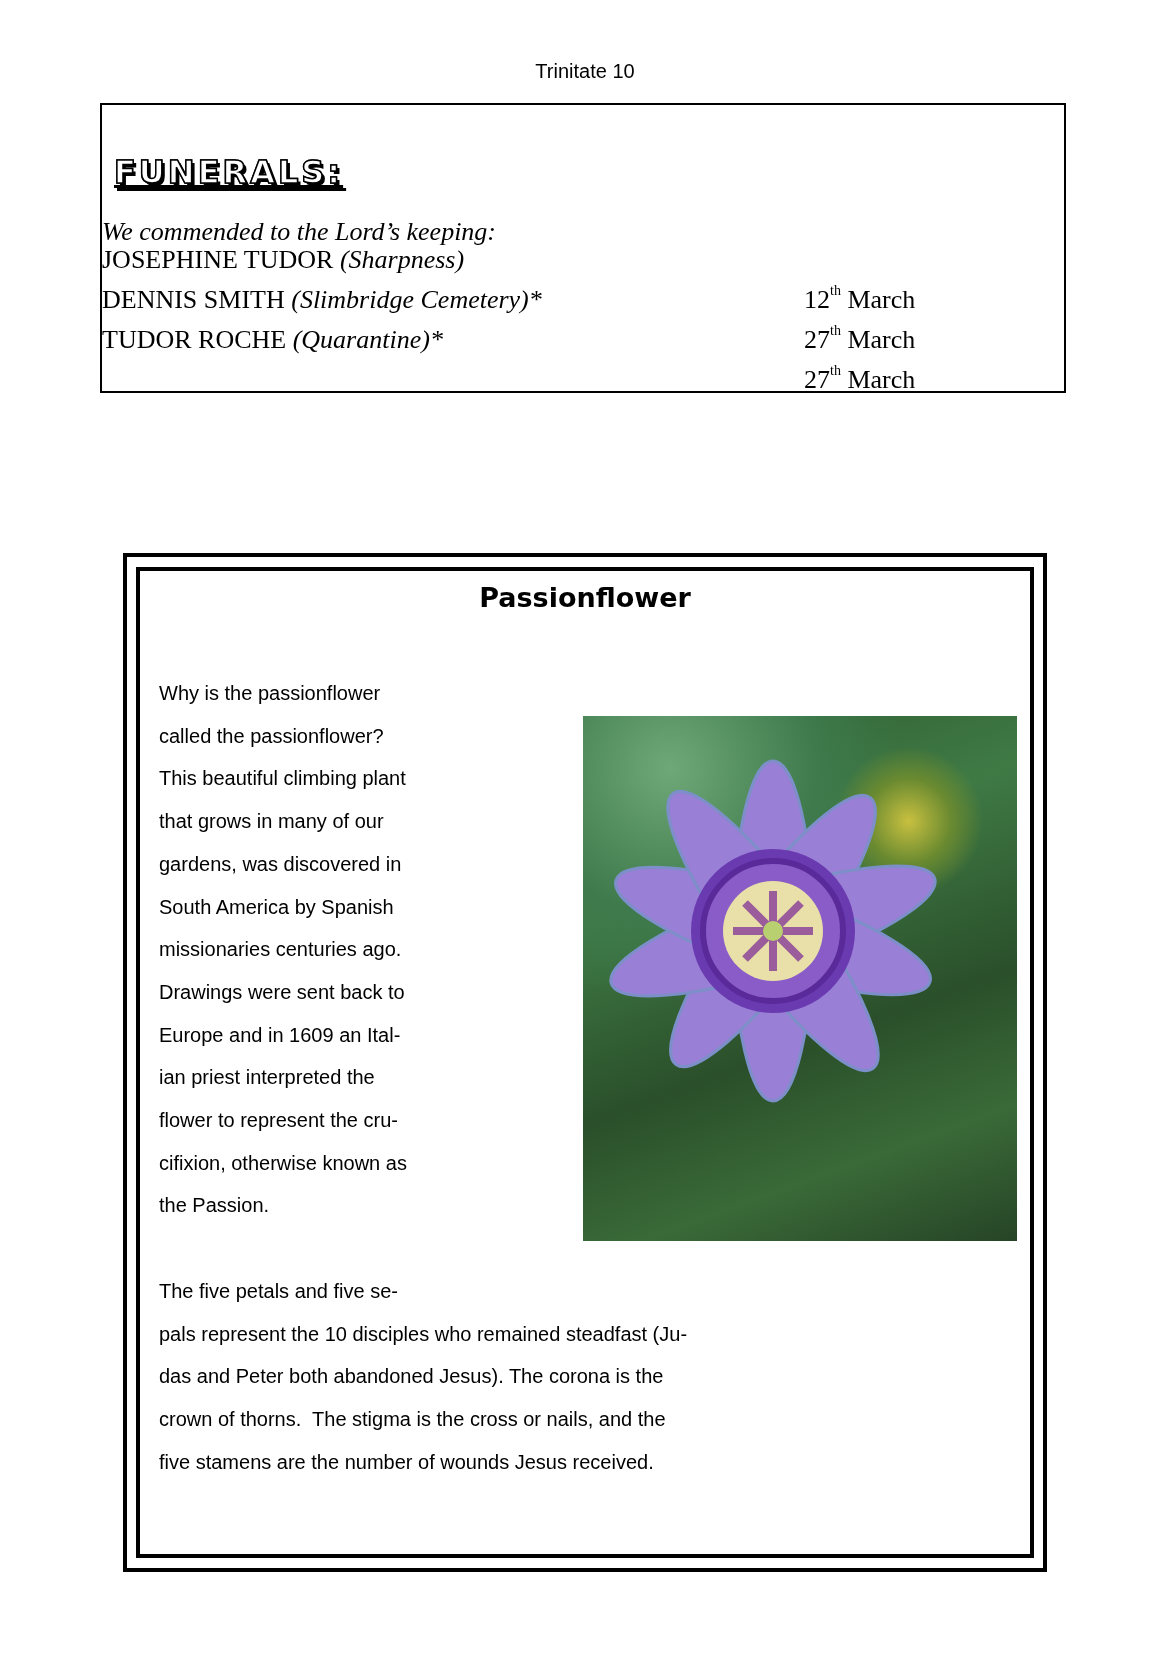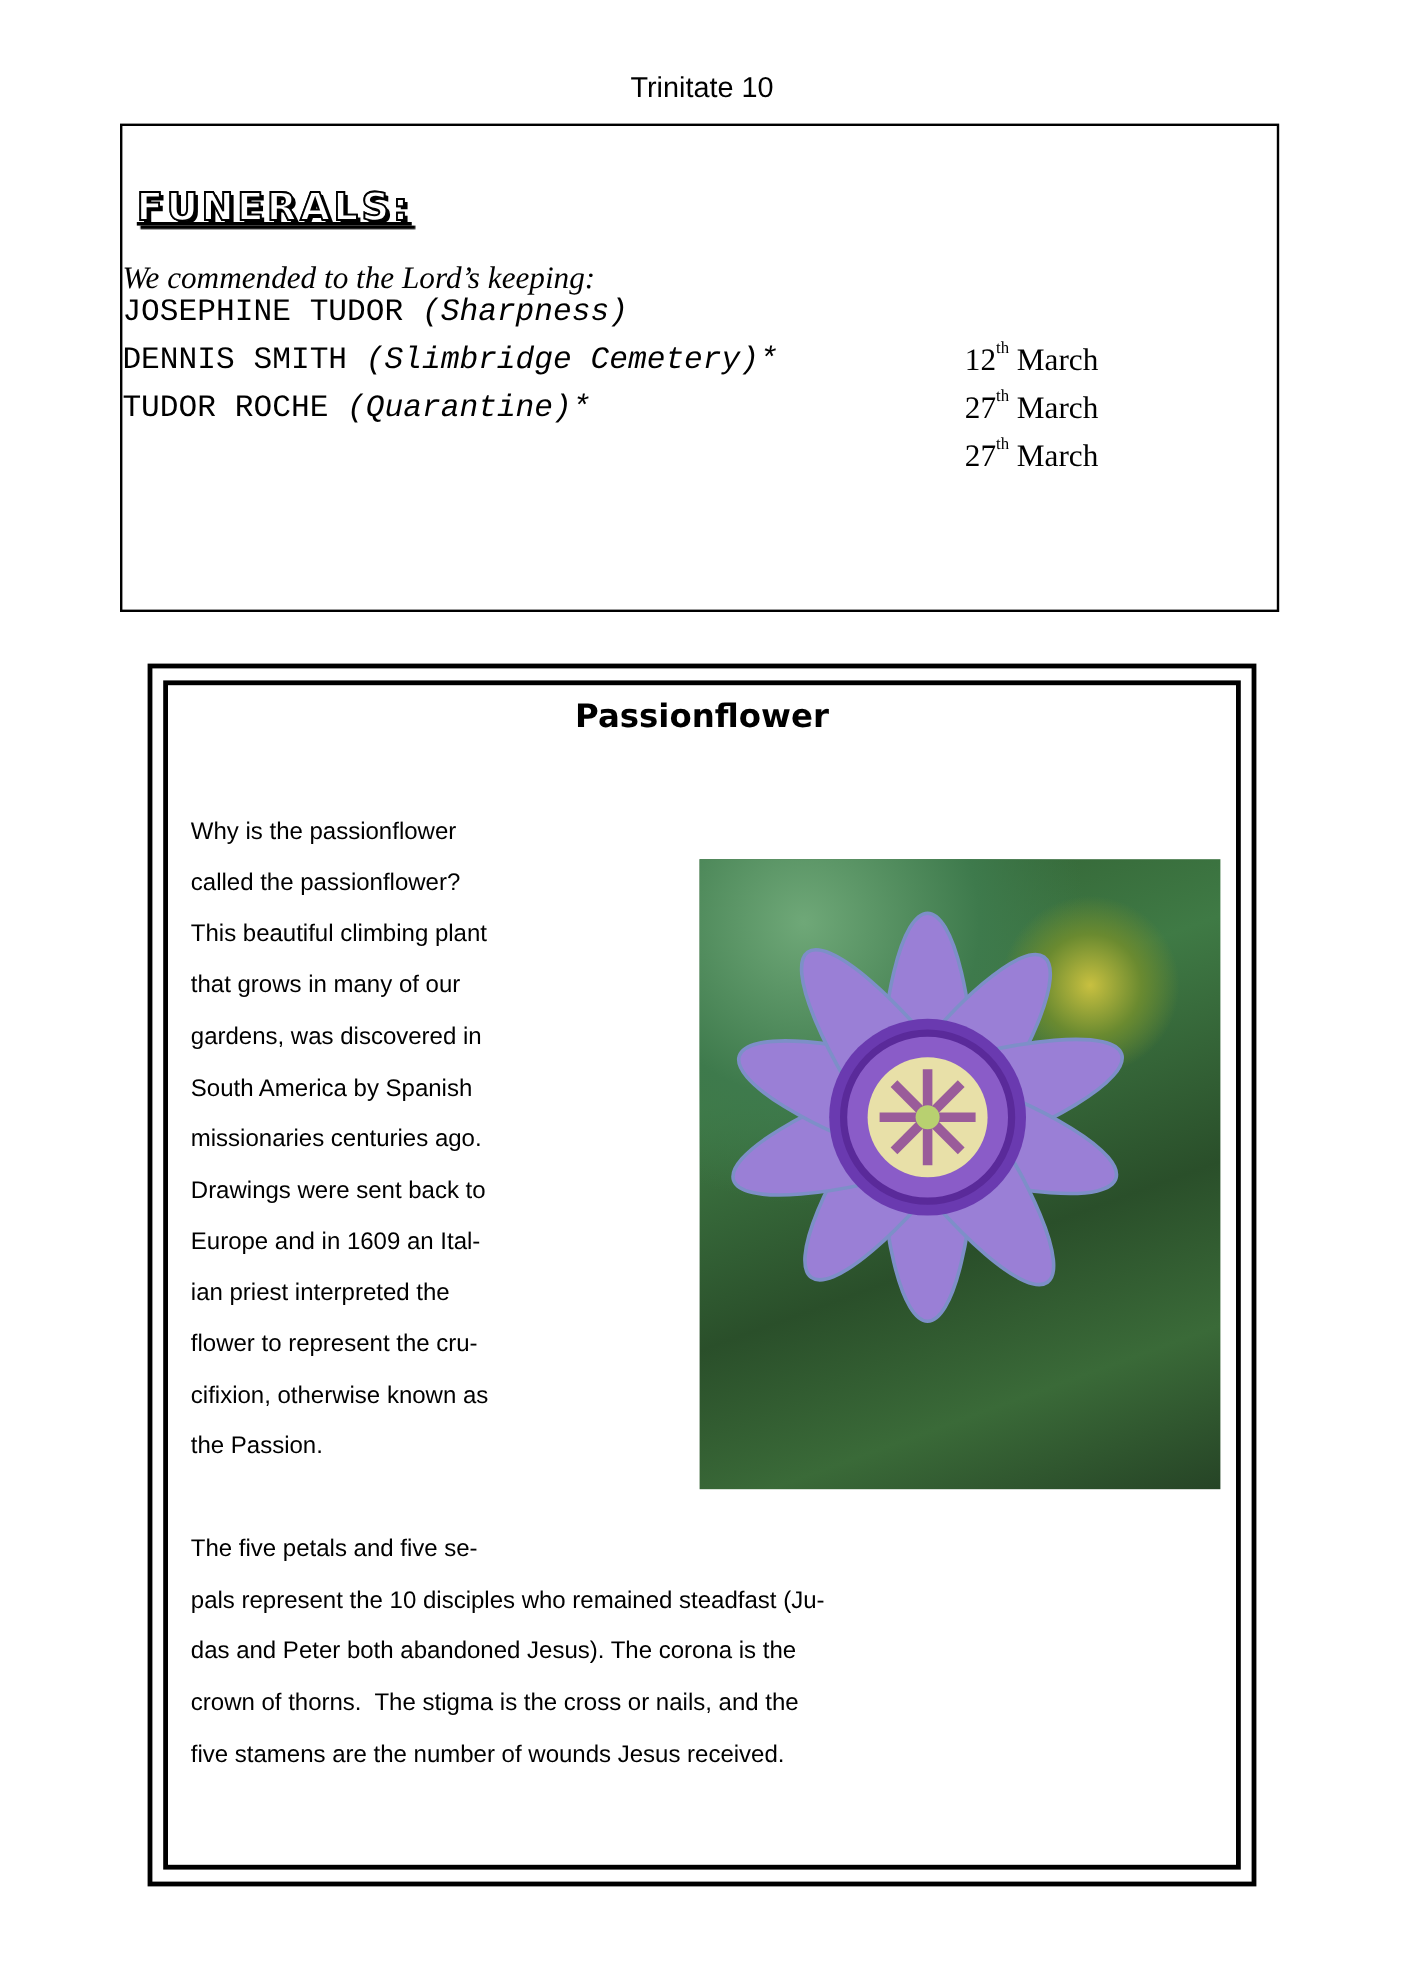--- a/index.html
+++ b/index.html
@@ -1,28 +1,28 @@
 <!DOCTYPE html>
 <html><head>
 <meta charset="utf-8">
 <style>
   html, body { margin:0; padding:0; background:#fff; }
   body { width:1170px; height:1654px; position:relative; overflow:hidden; color:#000; }
   .header { position:absolute; top:60px; left:0; width:1170px; text-align:center;
-    font-family:"Liberation Sans", sans-serif; font-size:24px; }
-  .funerals-box { position:absolute; left:100px; top:103px; width:966px; height:407px;
+    font-family:"Liberation Sans", sans-serif; font-size:20px; }
+  .funerals-box { position:absolute; left:100px; top:103px; width:966px; height:290px;
     border:2px solid #000; box-sizing:border-box; }
   .funerals-title { position:absolute; left:12px; top:48px; font-family:"DejaVu Sans", sans-serif;
     font-weight:bold; font-size:32px; letter-spacing:3px; color:#fff; text-decoration:underline;
     text-decoration-color:#000; -webkit-text-stroke:1.5px #000;
     text-shadow:3px 3px 0 #000; }
   .serif { font-family:"Liberation Serif", serif; font-size:26px; }
   .intro { position:absolute; left:0; top:100px; font-style:italic;margin-top:12px; }
   .row { position:absolute; left:0; width:900px; }
-  .row .name { position:absolute; left:0;font-family:Liberation Mono, monospace; }
+  .row .name { position:absolute; left:0; }
   .row .date { position:absolute; left:702px;margin-top:40px; }
   .row i { font-style:italic; }
   sup { font-size:14px; vertical-align:top; position:relative; top:-2px; }
   .note { position:absolute; left:0; width:966px; top:286px; text-align:center; }
 
   .outer { position:absolute; left:123px; top:553px; width:924px; height:1019px; border:4px solid #000; box-sizing:border-box; }
   .inner { position:absolute; left:136px; top:567px; width:898px; height:991px; border:4px solid #000; box-sizing:border-box; }
   .pf-title { position:absolute; top:582px; left:0; width:1170px; text-align:center;
     font-family:"DejaVu Sans", sans-serif; font-weight:bold; font-size:27px; }
   .body-text { position:absolute; left:159px; font-family:Liberation Sans, sans-serif; font-size:20px; line-height:42.7px; white-space:pre; }

